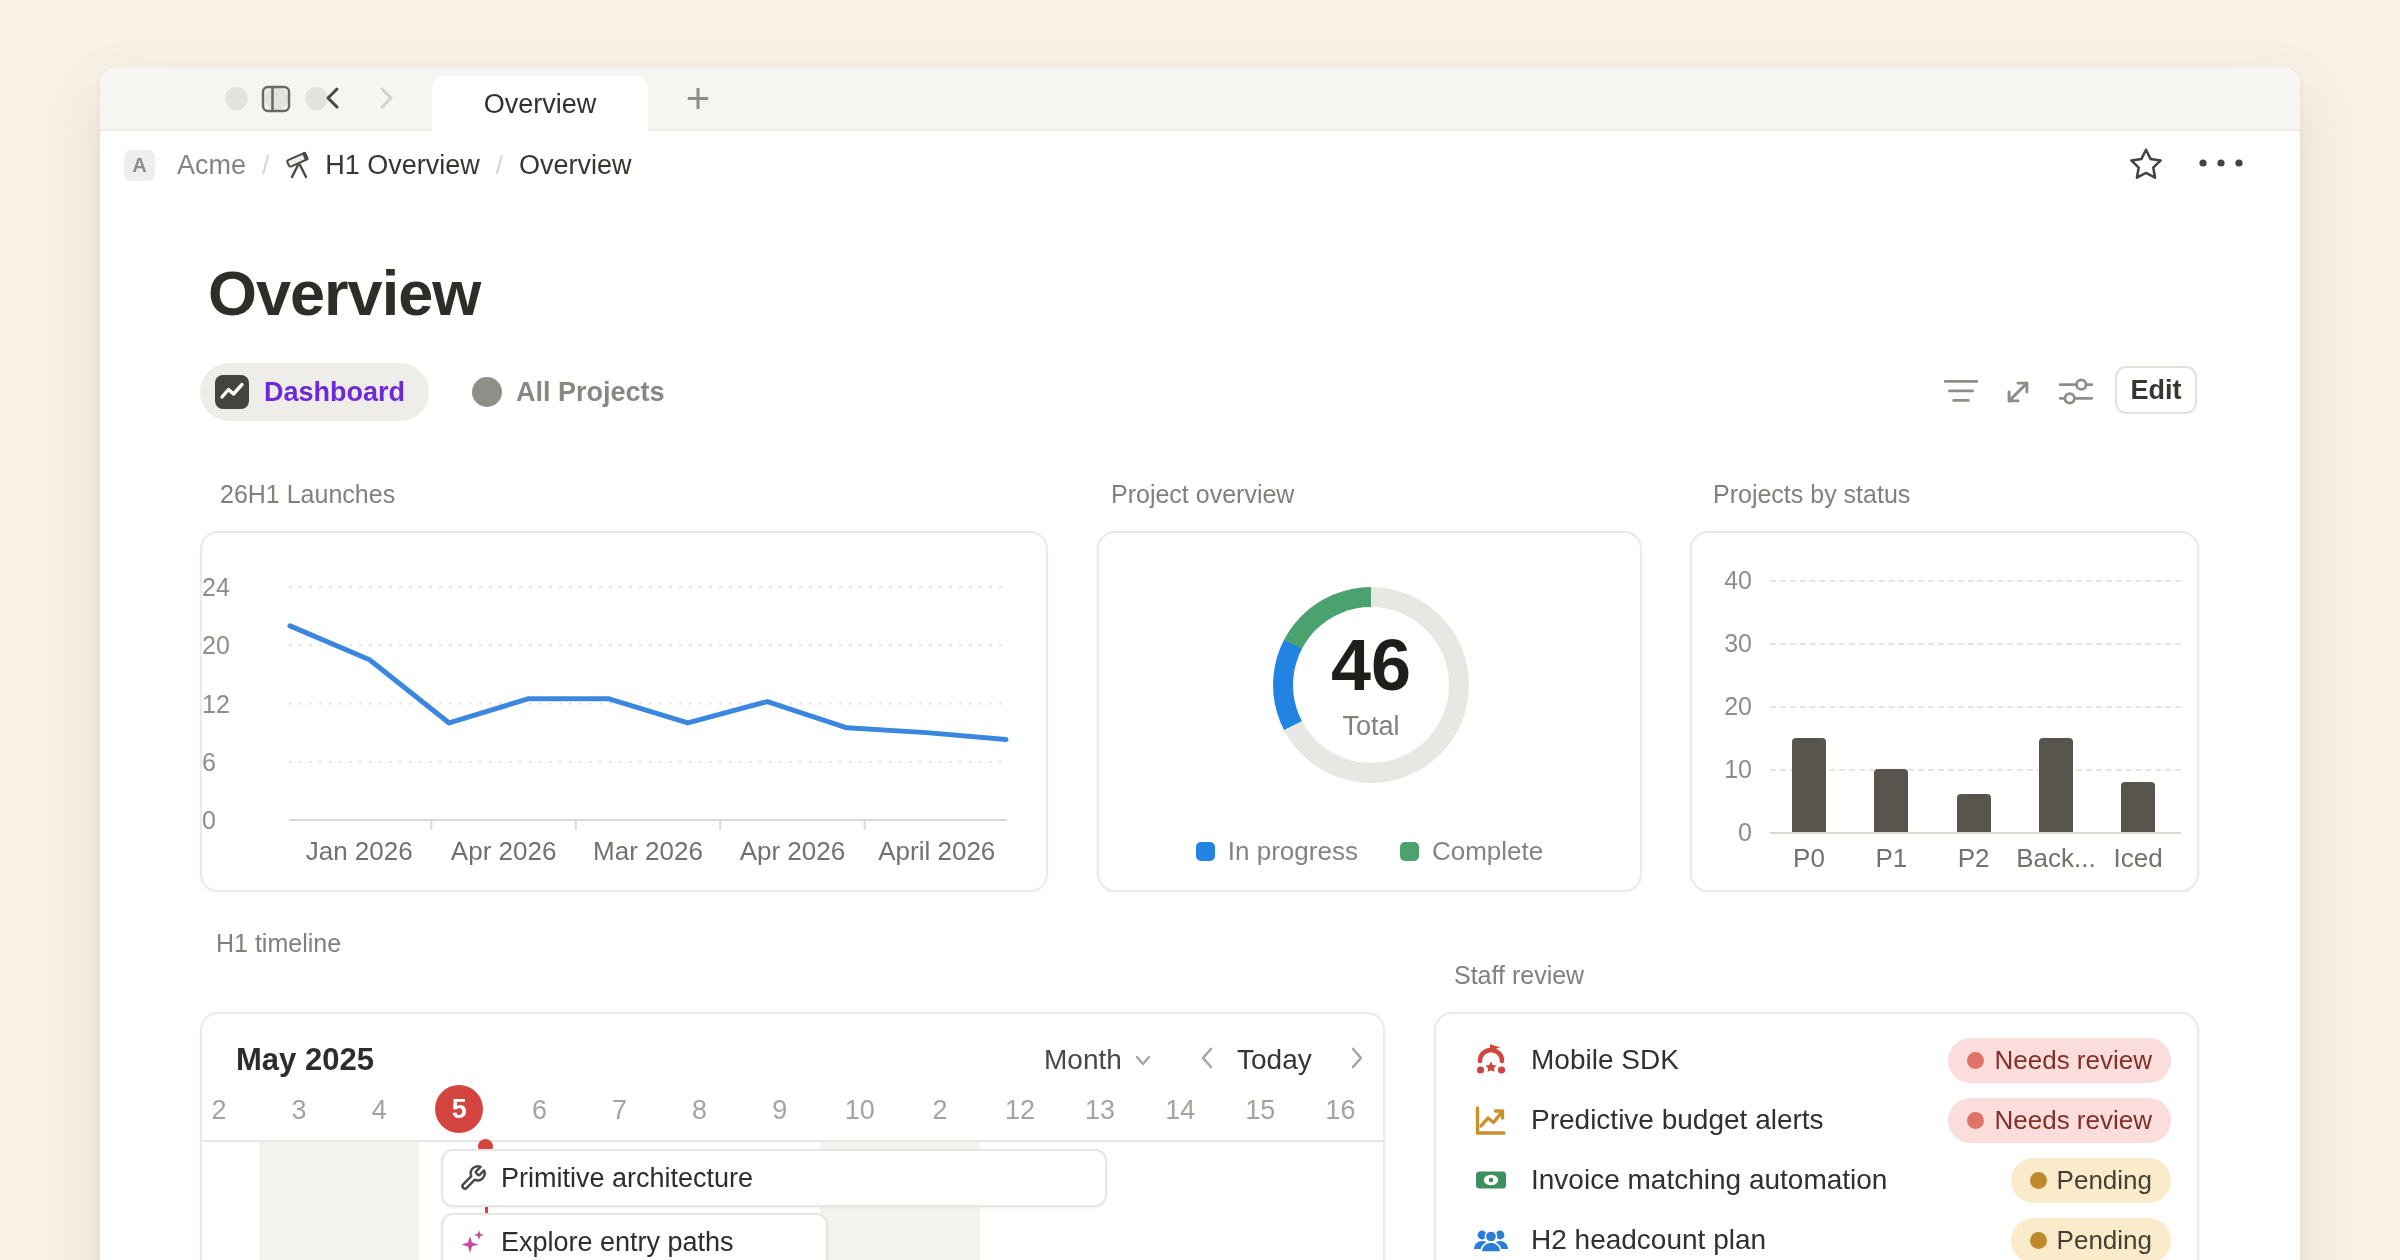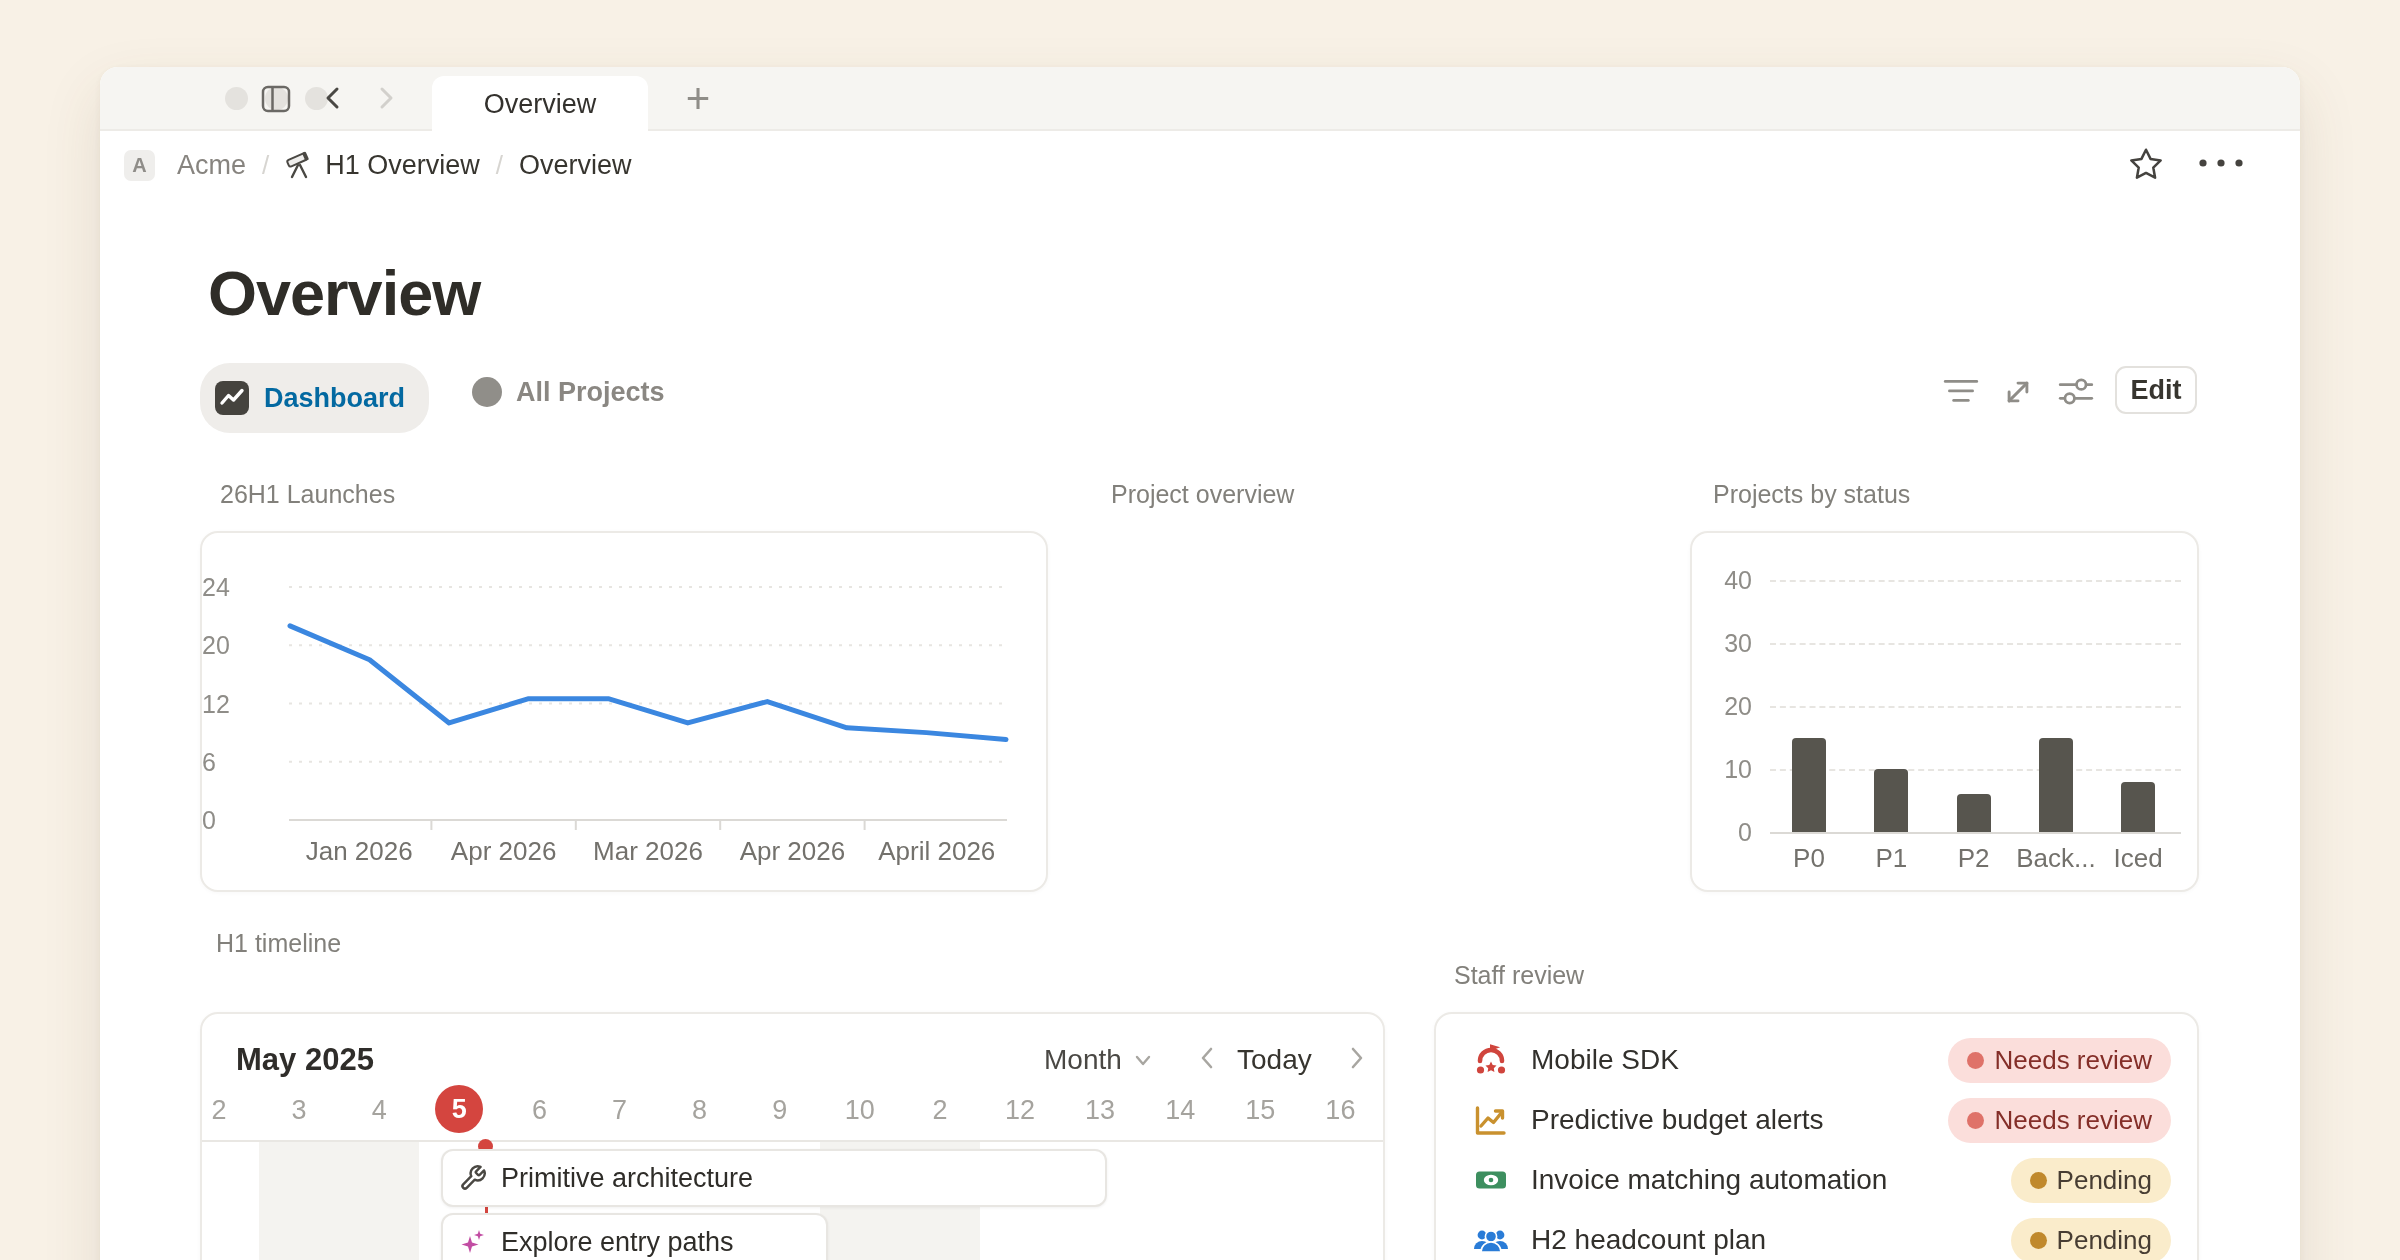--- a/index.html
+++ b/index.html
@@ -25,22 +25,22 @@
   .crumbrow { position:absolute; left:0; top:66px; width:100%; height:64px; display:flex; align-items:center; padding-left:24px; background:#fff; }
   .ws-badge { width:31px; height:31px; border-radius:7px; background:#efeeec; color:#8f8d89; font-size:20px;
               font-weight:700; display:flex; align-items:center; justify-content:center; margin-right:12px; }
   .crumb { font-size:27px; color:#37352f; }
   .crumb.dim { color:#87847f; }
   .crumb-sep { font-size:26px; color:#d7d5d1; margin:0 16px; }
   .crumb-item { display:flex; align-items:center; gap:10px; }
 
   
   .page-title { position:absolute; left:108px; top:190px; font-size:63px; font-weight:700; color:#2f2d28; letter-spacing:-1px; }
-  .pill { position:absolute; left:100px; top:296px; height:70px; border-radius:30px; background:#efedea;
-          display:flex; align-items:center; gap:15px; padding:0 24px 0 15px; font-size:27px; font-weight:700; color:#0369a1; }
+  .pill { position:absolute; left:100px; top:296px; height:58px; border-radius:30px; background:#efedea;
+          display:flex; align-items:center; gap:15px; padding:0 24px 0 15px; font-size:27px; font-weight:700; color:#6d28d9; }
   .alltab { position:absolute; left:372px; top:296px; height:58px; display:flex; align-items:center; gap:14px;
             font-size:27px; font-weight:700; color:#8a8782; }
   .alltab .dot-ic { width:30px; height:30px; border-radius:50%; background:#908e89; }
   .toolbtn { position:absolute; top:305px; width:40px; height:40px; }
   .edit-btn { position:absolute; left:2015px; top:299px; width:82px; height:48px; background:#fff;
               border:2px solid #e3e1dd; border-radius:11px; font-size:27px; font-weight:600; color:#37352f;
               display:flex; align-items:center; justify-content:center; }
 
   
   .card-label { position:absolute; font-size:25px; color:#82807b; }
@@ -219,20 +219,38 @@
       </svg>
     <div id="line-xlabels">
         <div class="tick-x" style="left:157.2px">Jan 2026</div>
         <div class="tick-x" style="left:301.6px">Apr 2026</div>
         <div class="tick-x" style="left:446px">Mar 2026</div>
         <div class="tick-x" style="left:590.4px">Apr 2026</div>
         <div class="tick-x" style="left:734.8000000000001px">April 2026</div>
       </div>
   </div>
 
+  <div class="card" id="card-donut">
+    <div class="ring" id="donut-ring" style="background: conic-gradient(rgb(233, 231, 228) 0deg, rgb(233, 231, 228) 242.609deg, rgb(35, 131, 226) 242.609deg, rgb(35, 131, 226) 297.391deg, rgb(75, 162, 110) 297.391deg, rgb(75, 162, 110) 360deg);">
+      <div class="ring-hole">
+        <div class="donut-num">46</div>
+        <div class="donut-sub">Total</div>
+      </div>
+    </div>
+    <div class="legend" id="donut-legend">
+        <span class="lg-item">
+       <span class="lg-sq" style="background:#2383e2"></span>
+       <span>In progress</span>
+        </span>
+        <span class="lg-item">
+       <span class="lg-sq" style="background:#4ba26e"></span>
+       <span>Complete</span>
+        </span>
+      </div>
+  </div>
 
   <div class="card" id="card-bar">
     <div id="bar-area">
         <div class="bar-tick-y" style="top:284px;left:0">0</div>
         <div class="bar-grid base" style="top:299px"></div>
         <div class="bar-tick-y" style="top:221px;left:0">10</div>
         <div class="bar-grid " style="top:236px"></div>
         <div class="bar-tick-y" style="top:158px;left:0">20</div>
         <div class="bar-grid " style="top:173px"></div>
         <div class="bar-tick-y" style="top:95px;left:0">30</div>

